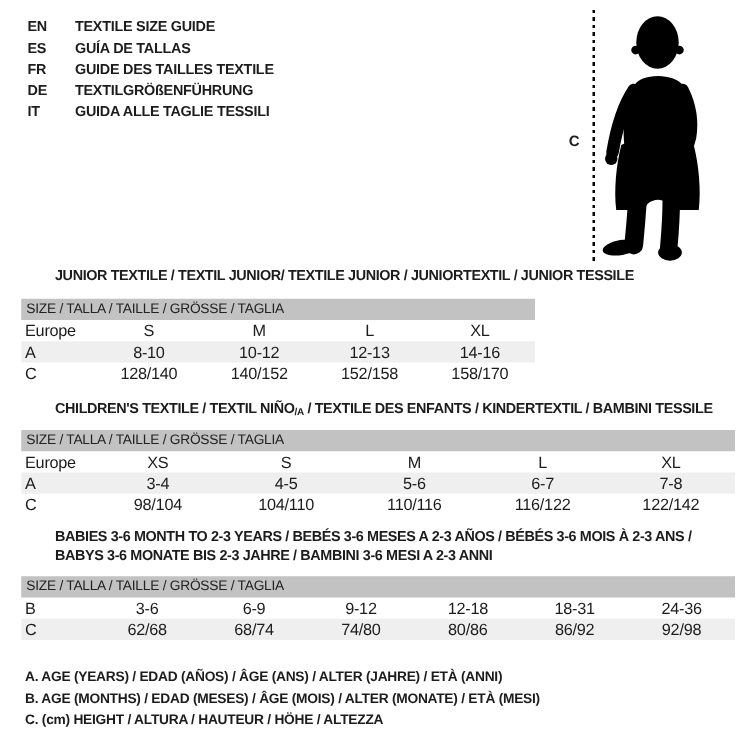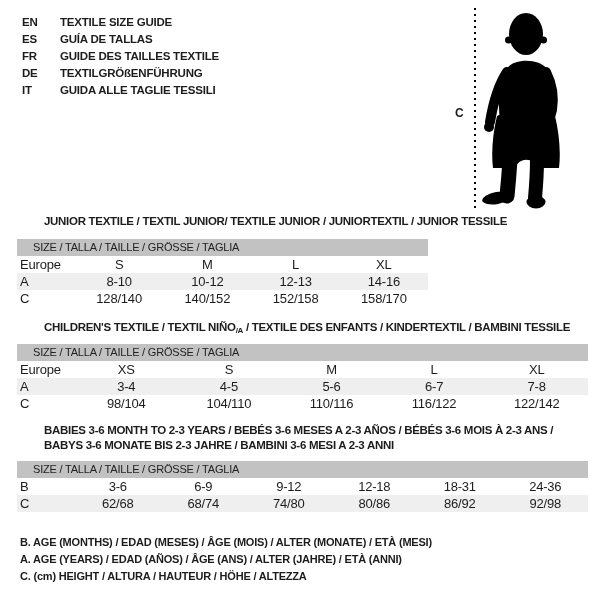--- a/index.html
+++ b/index.html
@@ -26,21 +26,21 @@
 
   
   .sec-title{font-weight:bold;font-size:11.5px;letter-spacing:-0.3px;left:20px;white-space:nowrap;margin-left:24px;}
   .sec-title .sub{font-size:8px;vertical-align:-2px;}
   .babies-title{line-height:15px;}
 
   
   .sg-table{left:17px;}
   .t-bar{
     height:17px;line-height:17px;background:var(--bar-bg,#c2c2c2);
-    font-size:11px;padding-left:16px;letter-spacing:-0.2px;color:#222;
+    font-size:11px;padding-left:4px;letter-spacing:-0.2px;color:#222;
   }
   .t-row{display:flex;height:17px;line-height:17px;font-size:13px;letter-spacing:-0.2px;}
   .t-row.alt{background:var(--alt-bg,#efefef);}
   .t-label{width:55px;padding-left:3px;}
   .t-cell{flex:1;text-align:center;}
   .w-junior{width:411px;}
   .w-wide{width:571px;}
 
   
   .footnotes{left:20px;top:534px;}
@@ -166,16 +166,16 @@
     <span class="t-cell">62/68</span>
     <span class="t-cell">68/74</span>
     <span class="t-cell">74/80</span>
     <span class="t-cell">80/86</span>
     <span class="t-cell">86/92</span>
     <span class="t-cell">92/98</span>
   </div>
 </div>
 
 <div class="abs footnotes">
+  <div class="footnote">A. AGE (YEARS) / EDAD (AÑOS) / ÂGE (ANS) / ALTER (JAHRE) / ETÀ (ANNI)</div>
   <div class="footnote">B. AGE (MONTHS) / EDAD (MESES) / ÂGE (MOIS) / ALTER (MONATE) / ETÀ (MESI)</div>
-  <div class="footnote">A. AGE (YEARS) / EDAD (AÑOS) / ÂGE (ANS) / ALTER (JAHRE) / ETÀ (ANNI)</div>
   <div class="footnote">C. (cm) HEIGHT / ALTURA / HAUTEUR / HÖHE / ALTEZZA</div>
 </div>
 
 </body></html>

